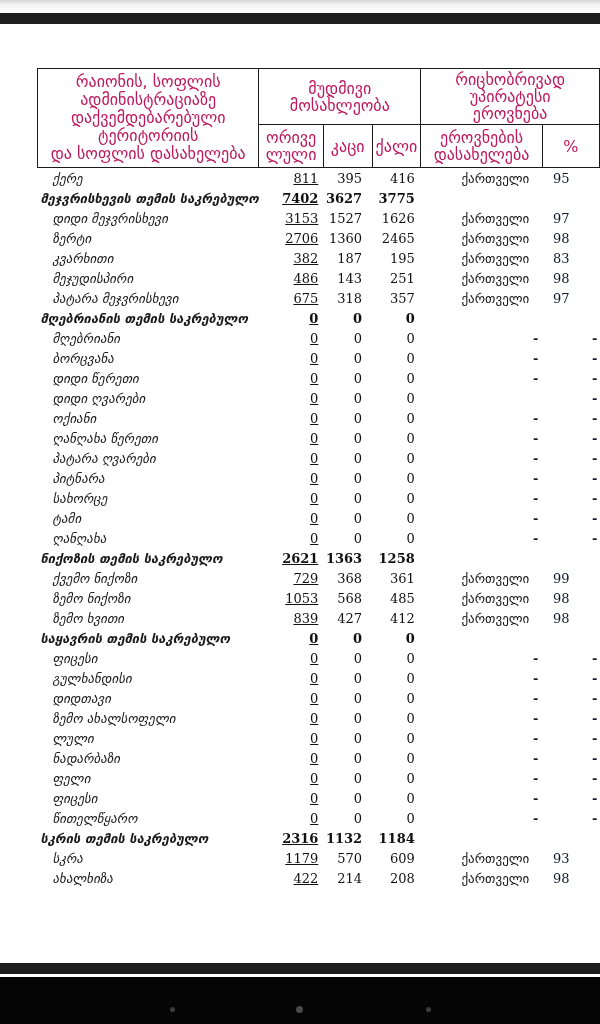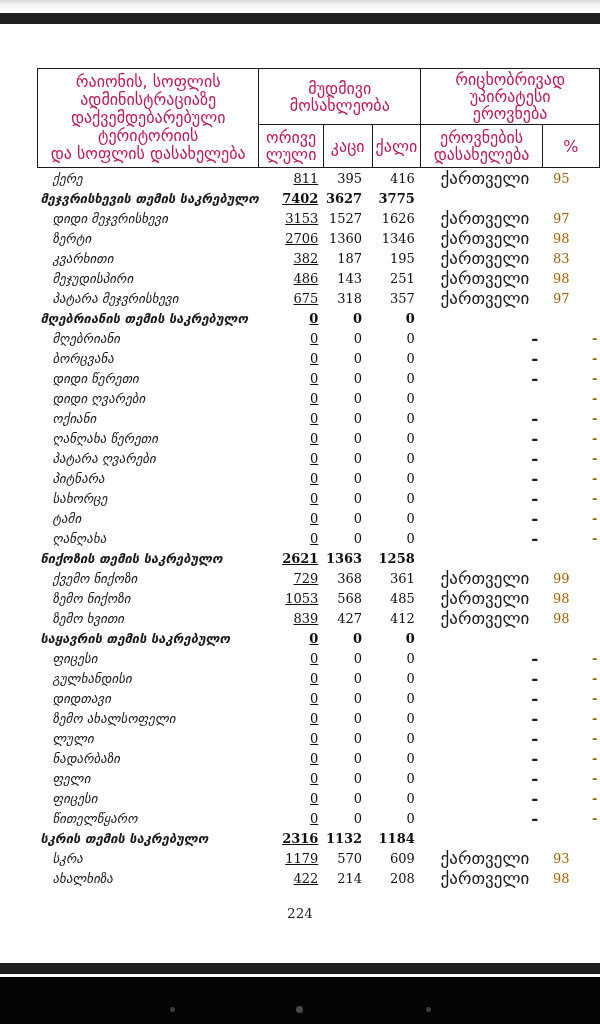--- a/index.html
+++ b/index.html
@@ -35,22 +35,22 @@
   tr.h-row2 th{height:38px;}
 
   tbody td{border:none;height:20px;padding:0;font-size:13px;vertical-align:middle;}
   td.name{padding-left:15px;white-space:nowrap;font-style:italic;}
   tr.temi td.name{padding-left:3px;font-weight:bold;}
   td.num{font-family:"DejaVu Serif",serif;font-size:13px;text-align:right;color:#111;}
   tr.temi td.num{font-weight:bold;}
   td.both{padding-right:5px;text-decoration:underline;}
   td.male{padding-right:10px;margin-top:27px;}
   td.female{padding-right:6px;}
-  td.eth{text-align:right;padding-right:13px;font-size:17px;}
-  td.pct{font-family:"DejaVu Serif",serif;text-align:right;padding-right:30px;color:#a16207;}
+  td.eth{text-align:right;padding-right:13px;font-size:13px;}
+  td.pct{font-family:"DejaVu Serif",serif;text-align:right;padding-right:30px;color:#0f172a;}
   td.eth.dash{padding-right:4px;font-family:"DejaVu Serif",serif;font-weight:bold;}
   td.pct.dash{padding-right:2px;font-weight:bold;}
 
   .page-number{position:absolute;left:0;top:905px;width:600px;text-align:center;
     font-family:"DejaVu Serif",serif;font-size:13.5px;color:#222;}
 </style>
 </head>
 <body>
 
 <div class="screen">
@@ -109,21 +109,21 @@
           <td class="num both">3153</td>
           <td class="num male">1527</td>
           <td class="num female">1626</td>
           <td class="eth">ქართველი</td>
           <td class="pct">97</td>
         </tr>
         <tr class="village">
           <td class="name">ზერტი</td>
           <td class="num both">2706</td>
           <td class="num male">1360</td>
-          <td class="num female">1346</td>
+          <td class="num female">2465</td>
           <td class="eth">ქართველი</td>
           <td class="pct">98</td>
         </tr>
         <tr class="village">
           <td class="name">კვარხითი</td>
           <td class="num both">382</td>
           <td class="num male">187</td>
           <td class="num female">195</td>
           <td class="eth">ქართველი</td>
           <td class="pct">83</td>
@@ -372,21 +372,20 @@
           <td class="name">ახალხიზა</td>
           <td class="num both">422</td>
           <td class="num male">214</td>
           <td class="num female">208</td>
           <td class="eth">ქართველი</td>
           <td class="pct">98</td>
         </tr>
       </tbody>
   </table>
 
-  <div class="page-number">224</div>
 
   <div class="bottom-dark-bar"></div>
   <div class="nav-bar">
     <div class="nav-dot small d1"></div>
     <div class="nav-dot big d2"></div>
     <div class="nav-dot small d3"></div>
   </div>
 
 </div>
 

